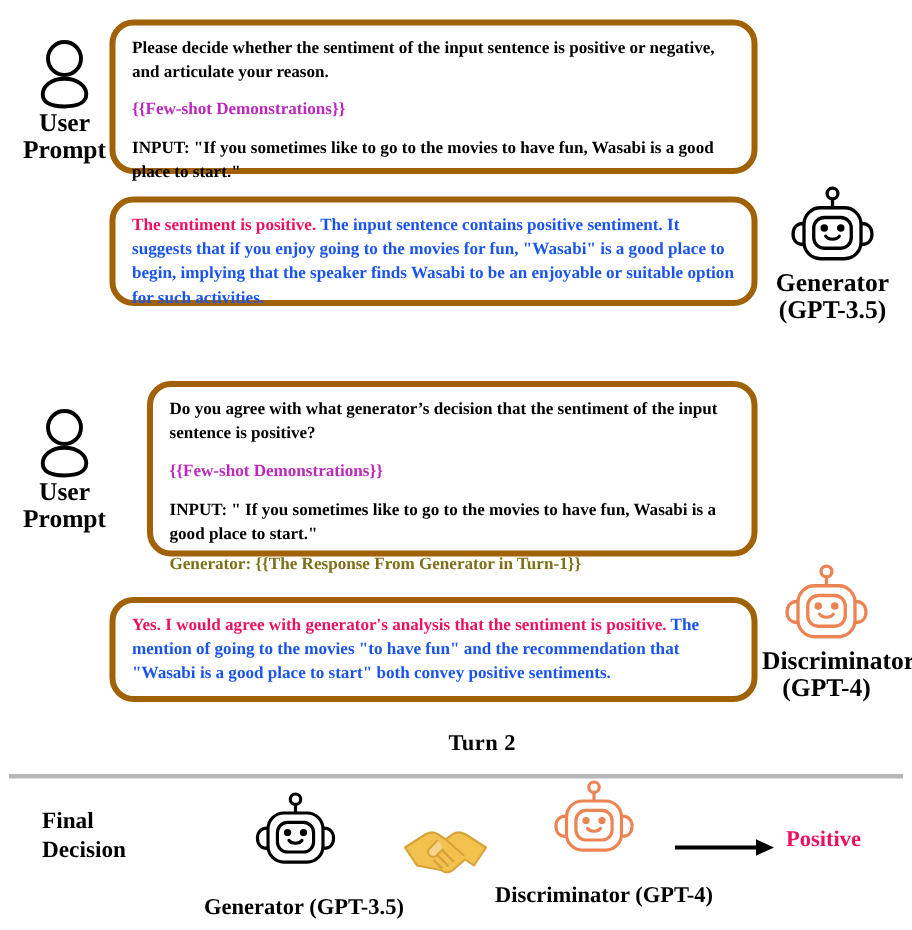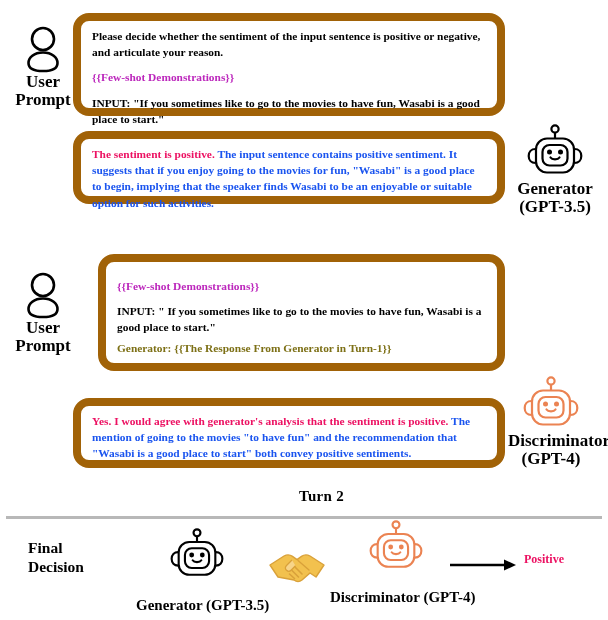--- a/index.html
+++ b/index.html
@@ -43,21 +43,21 @@
   #user1 { left: 12px; top: 26px; }
   #user2 { left: 12px; top: 272px; }
 
   .bot-actor { width: 86px; }
   #gen1 { left: 512px; top: 124px; }
   #disc2 { left: 508px; top: 376px; }
 
   
   .bubble {
     position: absolute;
-    border: 8px solid #a16207;
+    border: 4px solid #a16207;
     border-radius: 16px;
     box-sizing: border-box;
     background: #ffffff;
     padding: 7px 11px 8px 11px;
     font-size: 11.4px;
     line-height: 1.42;
     font-weight: bold;
   }
   .bubble p { margin: 0; }
   .bubble p + p { margin-top: 4px; }
@@ -114,21 +114,21 @@
     position: absolute;
     left: 450px;
     top: 558px;
     width: 66px;
     height: 14px;
   }
   #final-verdict {
     position: absolute;
     left: 524px;
     top: 552px;
-    font-size: 12px;
+    font-size: 15px;
     font-weight: bold;
   }
 
   svg { display: block; }
   .icon-center { margin: 0 auto; }
 </style>
 </head>
 <body>
 
 <div id="turn1-block"></div>
@@ -185,20 +185,21 @@
     <svg class="icon-center" width="46" height="47" viewBox="0 0 46 47" aria-hidden="true">
       <circle cx="23" cy="13" r="11" fill="none" stroke="#000" stroke-width="2.6"></circle>
       <path d="M23 26.5c-9 0-14.5 5-14.5 10.4S14 45 23 45s14.5-2.8 14.5-8.1S32 26.5 23 26.5z" fill="none" stroke="#000" stroke-width="2.6"></path>
     </svg>
   </span>
   <span class="cap">User</span>
   <span class="cap">Prompt</span>
 </div>
 
 <div class="bubble" id="bubble-prompt2">
+  <p>Do you agree with what generator’s decision that the sentiment of the input sentence is positive?</p>
   <div class="gap"></div>
   <p class="c-magenta">{{Few-shot Demonstrations}}</p>
   <div class="gap"></div>
   <p>INPUT: " If you sometimes like to go to the movies to have fun, Wasabi is a good place to start."</p>
   <p class="c-olive">Generator: {{The Response From Generator in Turn-1}}</p>
 </div>
 
 <div class="bubble" id="bubble-resp2">
   <p><span class="c-pink">Yes. I would agree with generator's analysis that the sentiment is positive.</span> <span class="c-blue">The mention of going to the movies "to have fun" and the recommendation that "Wasabi is a good place to start" both convey positive sentiments.</span></p>
 </div>

